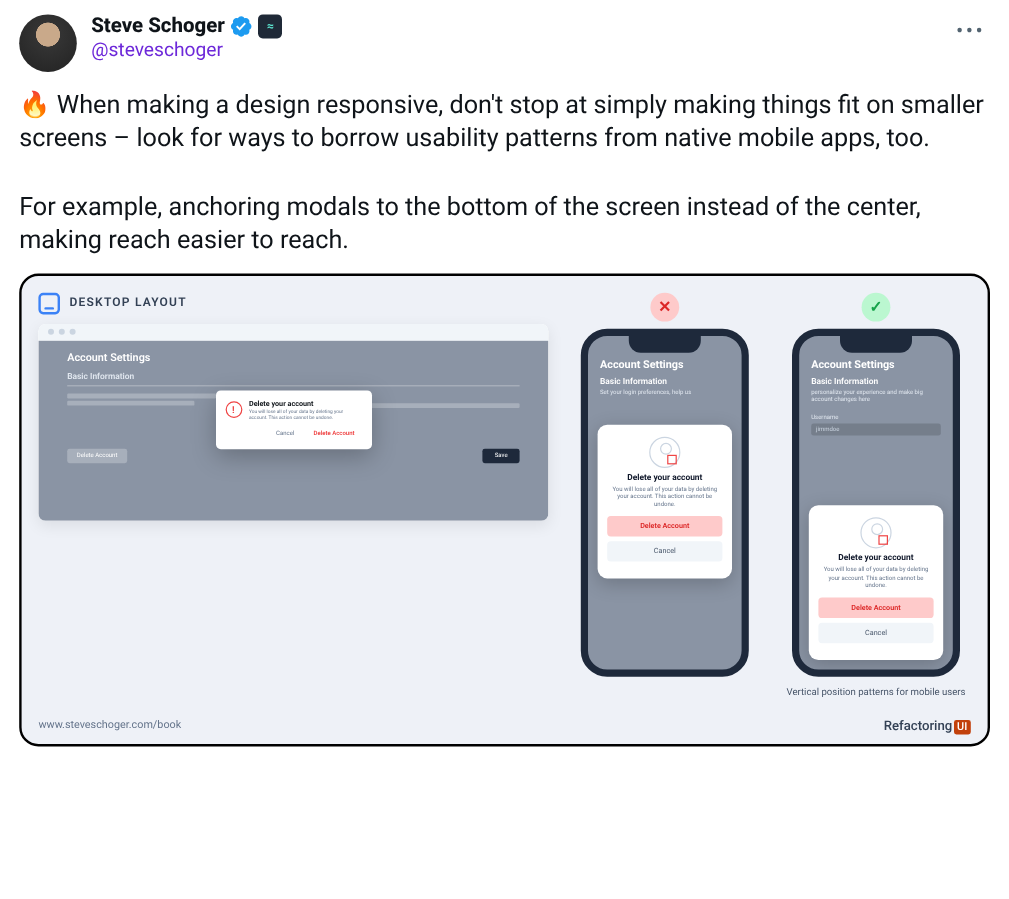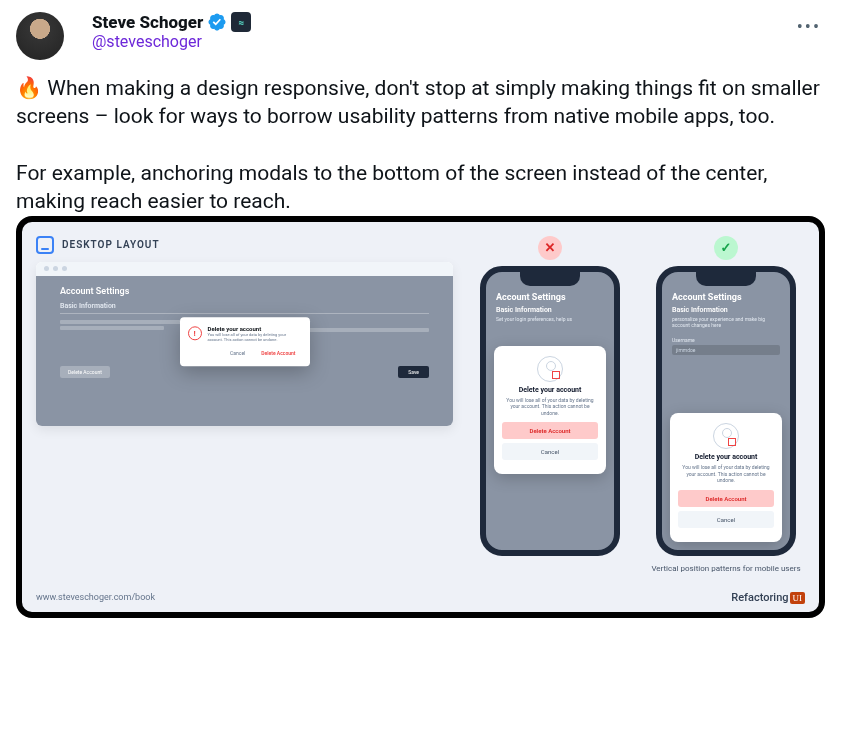--- a/index.html
+++ b/index.html
@@ -1,28 +1,28 @@
 <!DOCTYPE html>
 <html><head>
 <meta charset="utf-8">
 <style>
 * { box-sizing: border-box; margin: 0; padding: 0; }
 body { font-family: -apple-system, BlinkMacSystemFont, "Segoe UI", Roboto, Helvetica, Arial, sans-serif; background: #fff; color: #0f1419; width: 841px; }
 .tweet { padding: 12px 16px; }
-.header { display: flex; align-items: flex-start; gap: 28px; }
+.header { display: flex; align-items: flex-start; gap: 12px; }
 .avatar { width: 48px; height: 48px; border-radius: 50%; background: #222; flex-shrink: 0; background: radial-gradient(circle at 50% 35%, #c9a98a 0%, #c9a98a 25%, #333 26%, #222 100%); }
 .name-row { display: flex; align-items: center; gap: 4px; }
 .display-name { font-weight: 800; font-size: 17px; }
 .verified { width: 20px; height: 20px; display: inline-flex; }
 .app-badge { width: 20px; height: 20px; background: #1f2937; border-radius: 4px; display: inline-flex; align-items: center; justify-content: center; color: #5eead4; font-size: 10px; font-weight: bold; }
 .handle { color: #6d28d9; font-size: 16px; }
 .more { margin-left: auto; color: #536471; font-size: 18px; letter-spacing: 2px; cursor: pointer; padding: 4px; }
 .body-text { font-size: 21px; line-height: 1.35; margin-top: 14px; white-space: pre-wrap; }
 
-.card { margin-top: 0; border: 6px solid #000000; border-radius: 16px; overflow: hidden; background: #eef1f7; position: relative; }
+.card { margin-top: 12px; border: 2px solid #000000; border-radius: 16px; overflow: hidden; background: #eef1f7; position: relative; }
 .card-inner { padding: 14px 14px 38px 14px; display: flex; gap: 18px; align-items: flex-start; }
 
 .desktop-col { flex: 1; }
 .dl-header { display: flex; align-items: center; gap: 8px; color: #334155; font-size: 10px; letter-spacing: 1px; font-weight: 600; margin-bottom: 8px; }
 .dl-icon { width: 18px; height: 18px; border: 2px solid #3b82f6; border-radius: 4px; display: flex; align-items: center; justify-content: center; }
 .dl-icon::after { content: ""; width: 8px; height: 2px; background: #3b82f6; border-radius: 1px; position: relative; top: 4px; }
 
 .browser { background: #fff; border-radius: 6px; box-shadow: 0 4px 12px rgba(0,0,0,0.08); overflow: hidden; }
 .browser-bar { height: 14px; background: #f1f5f9; display: flex; align-items: center; padding: 0 8px; gap: 4px; }
 .dot { width: 5px; height: 5px; border-radius: 50%; background: #cbd5e1; }
@@ -77,21 +77,21 @@
 .mm-del { background: #fecaca; color: #dc2626; font-weight: 600; }
 .mm-cancel { background: #f1f5f9; color: #475569; }
 
 .ph-lang { margin-top:110px; font-size:5px; color:#e2e8f0; }
 .ph-del-link { margin-top:8px; font-size:6px; background:rgba(0,0,0,0.15); display:inline-block; padding:3px 6px; border-radius:2px; }
 
 .caption { font-size: 8px; color: #475569; margin-top: 8px; line-height: 1.3; text-align: center; }
 
 .card-footer-l { position: absolute; left: 14px; bottom: 10px; font-size: 9px; color: #64748b; }
 .card-footer-r { position: absolute; right: 14px; bottom: 8px; font-size: 11px; color: #334155; font-weight: 500; }
-.card-footer-r .ui-box { display:inline-block; background:#c2410c; color:#fff; padding:1px 3px; border-radius:2px; font-size:9px; margin-left:1px;font-family:Liberation Serif, serif; }
+.card-footer-r .ui-box { display:inline-block; background:#c2410c; color:#fff; padding:1px 3px; border-radius:2px; font-size:9px; margin-left:1px; }
 </style>
 </head>
 <body>
 
 <div class="tweet">
   <div class="header">
     <div class="avatar"></div>
     <div>
       <div class="name-row">
         <span class="display-name">Steve Schoger</span>

